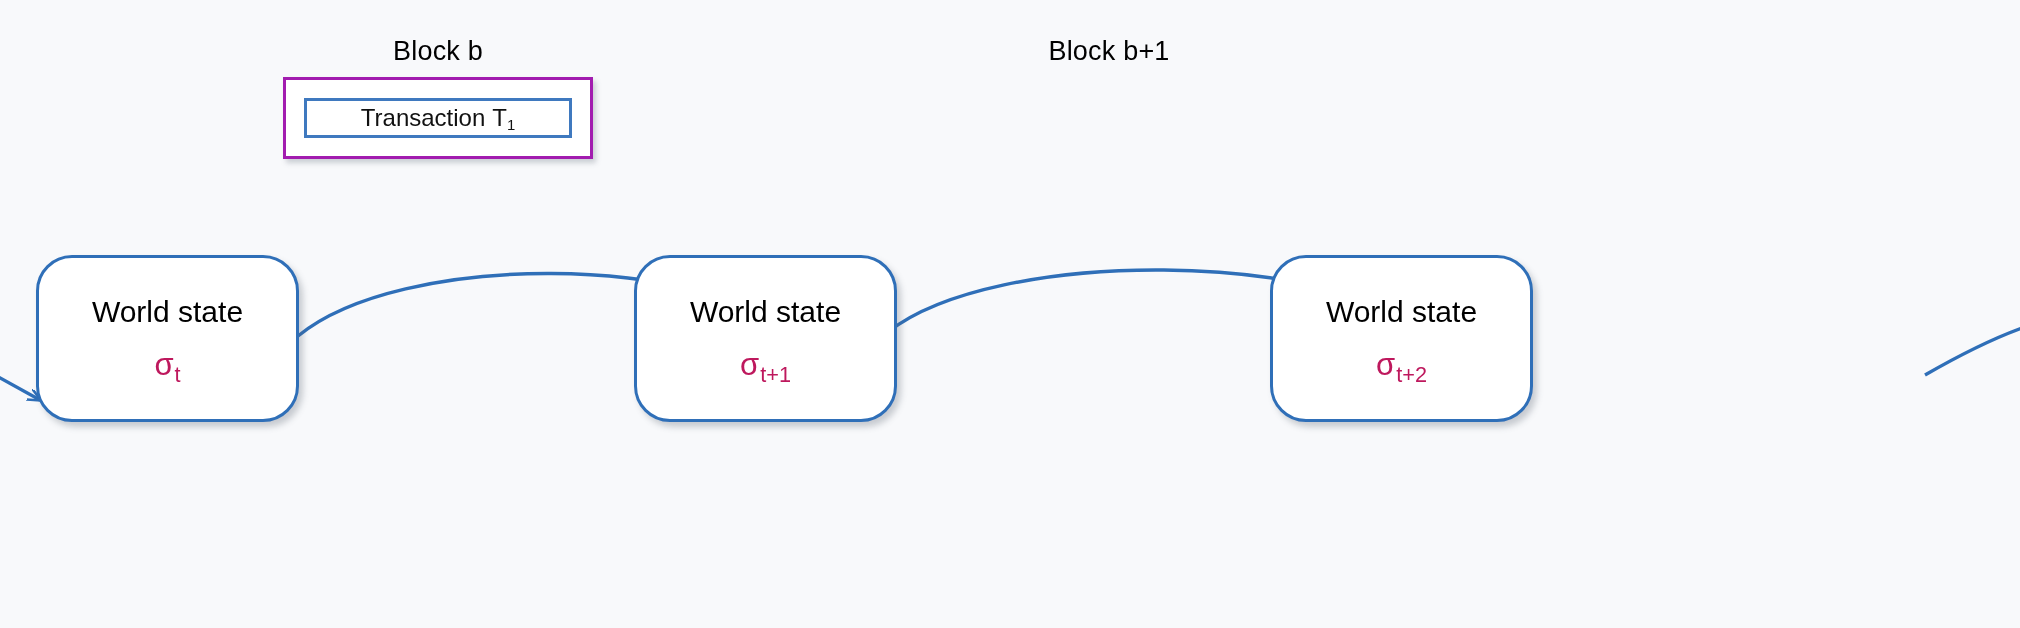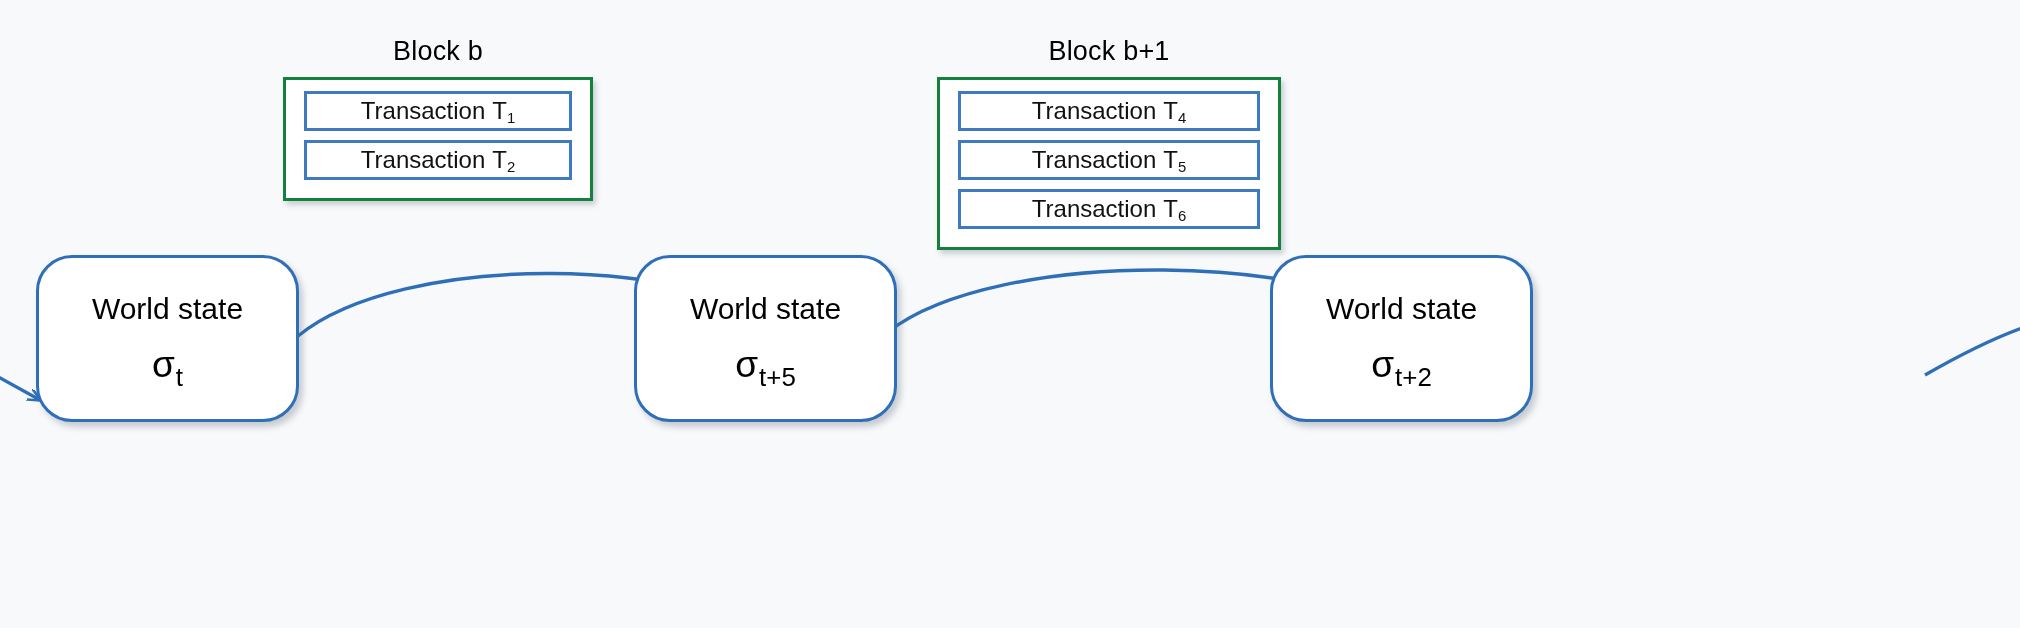--- a/index.html
+++ b/index.html
@@ -35,23 +35,23 @@
     text-align: center;
     font-size: 27px;
     color: #000000;
     letter-spacing: 0.2px;
     line-height: 1;
     margin-bottom: 12px;
     white-space: nowrap;
   }
   .block-box {
     box-sizing: border-box;
-    border: 3px solid #15803d;
+    border: 3px solid #a21caf;
     background: #ffffff;
-    padding: 11px 18px 18px 18px;
+    padding: 18px 18px 18px 18px;
     box-shadow: 3px 4px 5px rgba(90, 100, 115, 0.28);
   }
   .tx-row {
     box-sizing: border-box;
     border: 3px solid #3f79bf;
     background: #ffffff;
     height: 40px;
     display: flex;
     align-items: center;
     justify-content: center;
@@ -93,22 +93,22 @@
     justify-content: center;
   }
   .state-title {
     font-size: 30px;
     color: #000000;
     line-height: 1;
     white-space: nowrap;
   }
   .state-sigma {
     margin-top: 22px;
-    font-size: 37px;
-    color: #000000;
+    font-size: 31px;
+    color: #be185d;
     line-height: 1;
     white-space: nowrap;
   }
   .state-sigma sub {
     font-size: 0.70em;
     line-height: 0;
     vertical-align: baseline;
     position: relative;
     bottom: -0.34em;
     margin-left: 1px;
@@ -134,49 +134,35 @@
 
     <path d="M 1925 375 C 1965 352, 2000 336, 2022 328" fill="none" stroke="#2f6fb8" stroke-width="3.4"></path>
   </svg>
 
   <div class="block-group" style="left:283px; top:38px; width:310px;">
     <div class="block-title">Block b</div>
     <div class="block-box">
       <div class="tx-row">
         <span class="tx-label"><span>Transaction</span><span class="tx-sym">T</span><sub>1</sub></span>
       </div>
-      <div class="tx-row">
-        <span class="tx-label"><span>Transaction</span><span class="tx-sym">T</span><sub>2</sub></span>
-      </div>
     </div>
   </div>
 
   <div class="block-group" style="left:937px; top:38px; width:344px;">
     <div class="block-title">Block b+1</div>
-    <div class="block-box">
-      <div class="tx-row">
-        <span class="tx-label"><span>Transaction</span><span class="tx-sym">T</span><sub>4</sub></span>
-      </div>
-      <div class="tx-row">
-        <span class="tx-label"><span>Transaction</span><span class="tx-sym">T</span><sub>5</sub></span>
-      </div>
-      <div class="tx-row">
-        <span class="tx-label"><span>Transaction</span><span class="tx-sym">T</span><sub>6</sub></span>
-      </div>
-    </div>
   </div>
 
   <div class="state-node" style="left:36px; top:255px;">
     <div class="state-title">World state</div>
     <div class="state-sigma"><span>σ</span><sub>t</sub></div>
   </div>
 
   <div class="state-node" style="left:634px; top:255px;">
     <div class="state-title">World state</div>
-    <div class="state-sigma"><span>σ</span><sub>t+5</sub></div>
+    <div class="state-sigma"><span>σ</span><sub>t+1</sub></div>
   </div>
 
   <div class="state-node" style="left:1270px; top:255px;">
     <div class="state-title">World state</div>
     <div class="state-sigma"><span>σ</span><sub>t+2</sub></div>
   </div>
 
 </div>
 
 </body></html>

